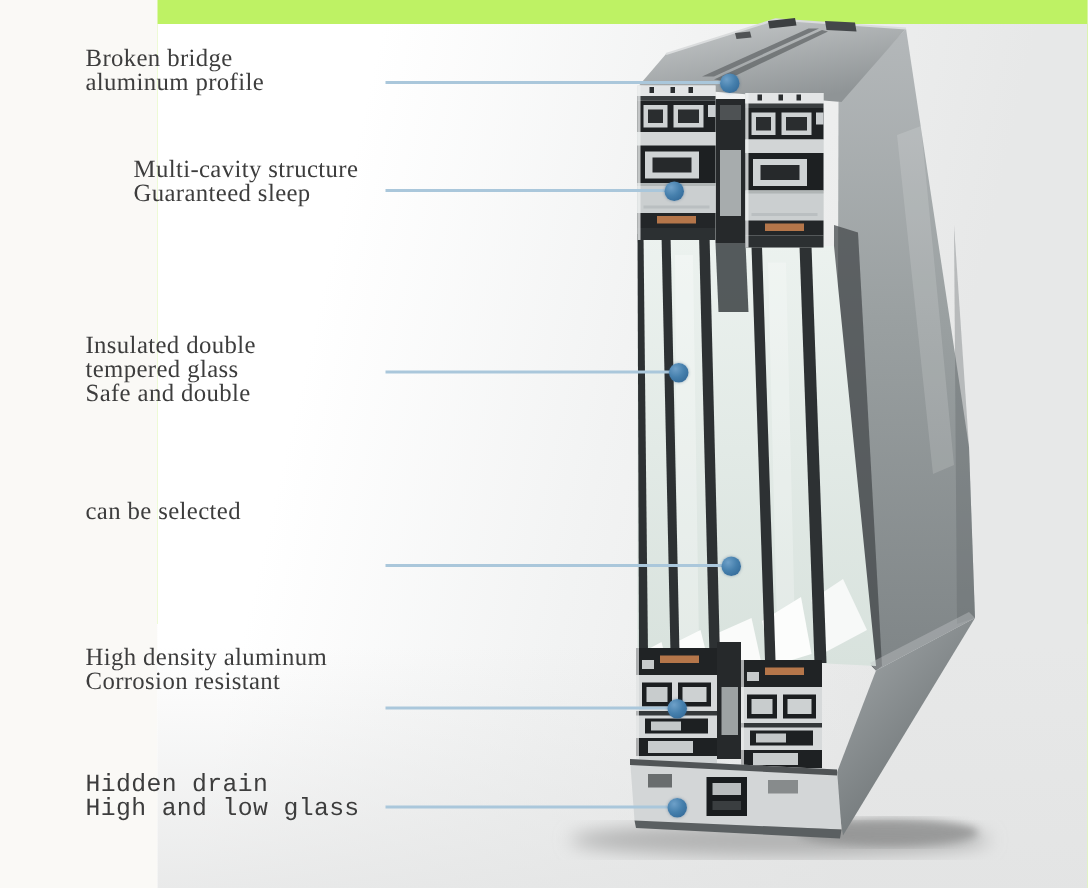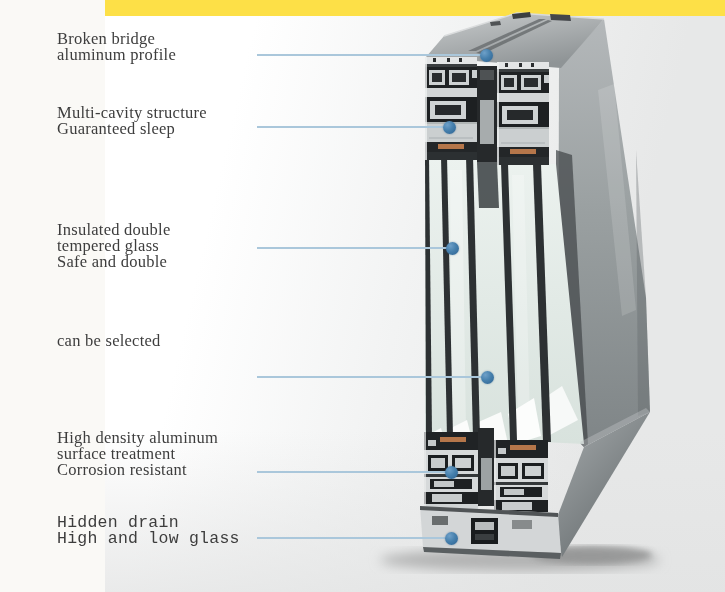--- a/index.html
+++ b/index.html
@@ -1,18 +1,18 @@
 <!DOCTYPE html>
 <html><head>
 <meta charset="utf-8">
 <style>
   html,body{margin:0;padding:0;}
   body{width:725px;height:592px;overflow:hidden;background:#ffffff;
        font-family:"Liberation Serif","DejaVu Serif",serif;}
-  .stage{position:relative;width:725px;height:416px;background:#fde047;}
+  .stage{position:relative;width:725px;height:416px;background:#bef264;}
   .bg-strip{position:absolute;left:0;top:0;width:105px;height:592px;
             background:#faf9f6;}
   .bg-photo{position:absolute;left:105px;top:16px;width:620px;height:576px;
             background:
               linear-gradient(to bottom, rgba(228,229,229,0) 72%, rgba(226,227,227,.75)),
               linear-gradient(103deg,#ffffff 20%,#f2f3f3 48%,#e7e8e8 78%);}
   .render-svg{position:absolute;left:0;top:0;width:725px;height:592px;}
   .label{position:absolute;left:57px;color:#3d3d3d;font-size:16.5px;
          line-height:15.8px;letter-spacing:.25px;white-space:nowrap;}
   .label span{display:block;}
@@ -187,38 +187,37 @@
   <div class="callout-dot" style="left:445px;top:466px;"></div>
 
   <div class="callout-line" style="top:537px;width:194px;"></div>
   <div class="callout-dot" style="left:445px;top:532px;"></div>
 
   <div class="label" style="top:31px;">
     <span>Broken bridge</span>
     <span>aluminum profile</span>
   </div>
 
-  <div class="label" style="top:105px;">
+  <div class="label" style="top:105px;margin-left:32px;">
     <span>Multi-cavity structure</span>
     <span>Guaranteed sleep</span>
   </div>
 
   <div class="label" style="top:222px;">
     <span>Insulated double</span>
     <span>tempered glass</span>
     <span>Safe and double</span>
   </div>
 
   <div class="label" style="top:333px;">
     <span>can be selected</span>
   </div>
 
   <div class="label" style="top:430px;">
     <span>High density aluminum</span>
-    <span>surface treatment</span>
     <span>Corrosion resistant</span>
   </div>
 
   <div class="label" style="top:515px;font-family:Liberation Mono, monospace;">
     <span>Hidden drain</span>
     <span>High and low glass</span>
   </div>
 
 </div>
 

